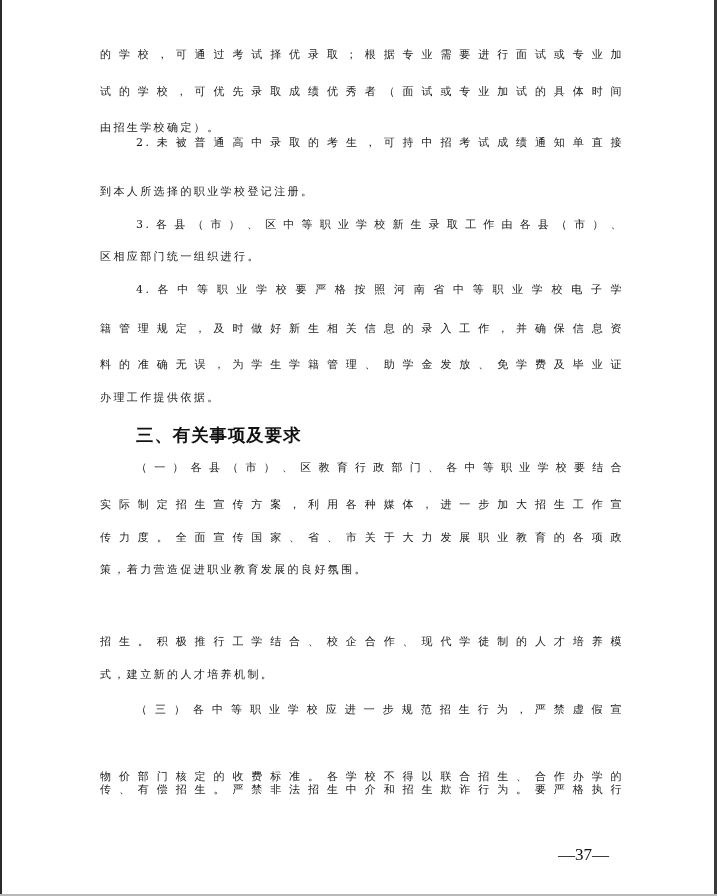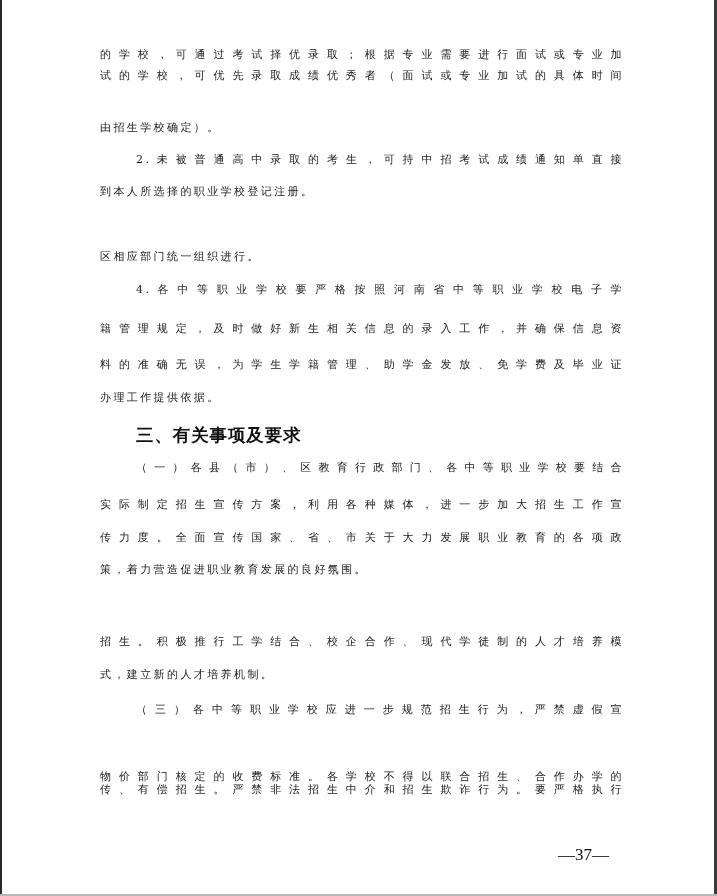--- a/index.html
+++ b/index.html
@@ -81,26 +81,27 @@
       color: #111;
       letter-spacing: 0;
       margin-top: 24px;
     }
   </style>
 </head>
 <body>
 
 <div class="page">
   <div class="line" style="top:44px;">的学校，可通过考试择优录取；根据专业需要进行面试或专业加</div>
-  <div class="line" style="top:65px;">试的学校，可优先录取成绩优秀者（面试或专业加试的具体时间</div>
+  <div class="line" style="top:81px;">试的学校，可优先录取成绩优秀者（面试或专业加试的具体时间</div>
   <div class="line last" style="top:117px;">由招生学校确定）。</div>
 
-  <div class="line indent" style="top:149px;">2.未被普通高中录取的考生，可持中招考试成绩通知单直接</div>
+  <div class="line indent" style="top:132px;">2.未被普通高中录取的考生，可持中招考试成绩通知单直接</div>
   <div class="line last" style="top:181px;">到本人所选择的职业学校登记注册。</div>
 
+  <div class="line indent" style="top:214px;">3.各县（市）、区中等职业学校新生录取工作由各县（市）、</div>
   <div class="line last" style="top:246px;">区相应部门统一组织进行。</div>
 
   <div class="line indent" style="top:279px;">4.各中等职业学校要严格按照河南省中等职业学校电子学</div>
   <div class="line" style="top:318px;">籍管理规定，及时做好新生相关信息的录入工作，并确保信息资</div>
   <div class="line" style="top:354px;">料的准确无误，为学生学籍管理、助学金发放、免学费及毕业证</div>
   <div class="line last" style="top:387px;">办理工作提供依据。</div>
 
   <div class="heading" style="top:424px;">三、有关事项及要求</div>
 
   <div class="line indent" style="top:457px;">（一）各县（市）、区教育行政部门、各中等职业学校要结合</div>

